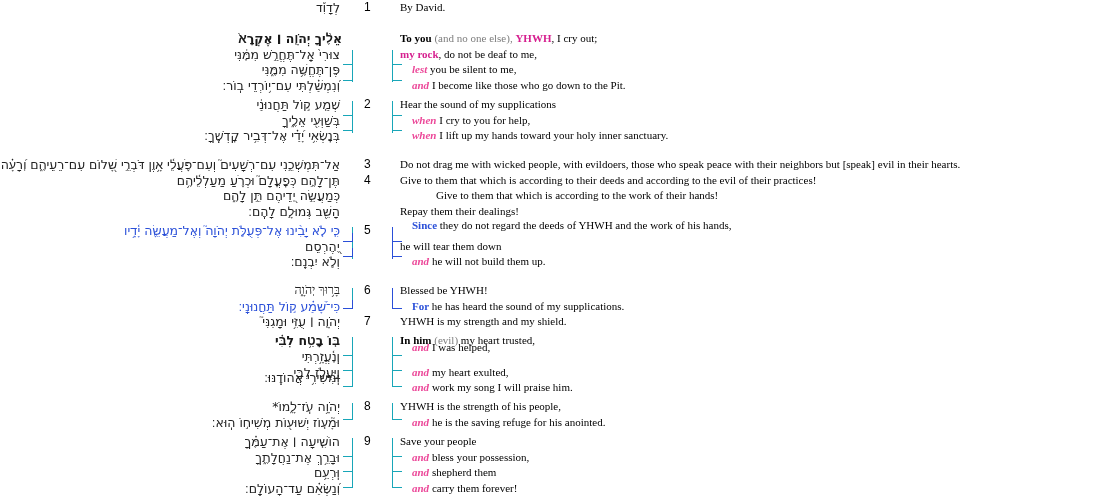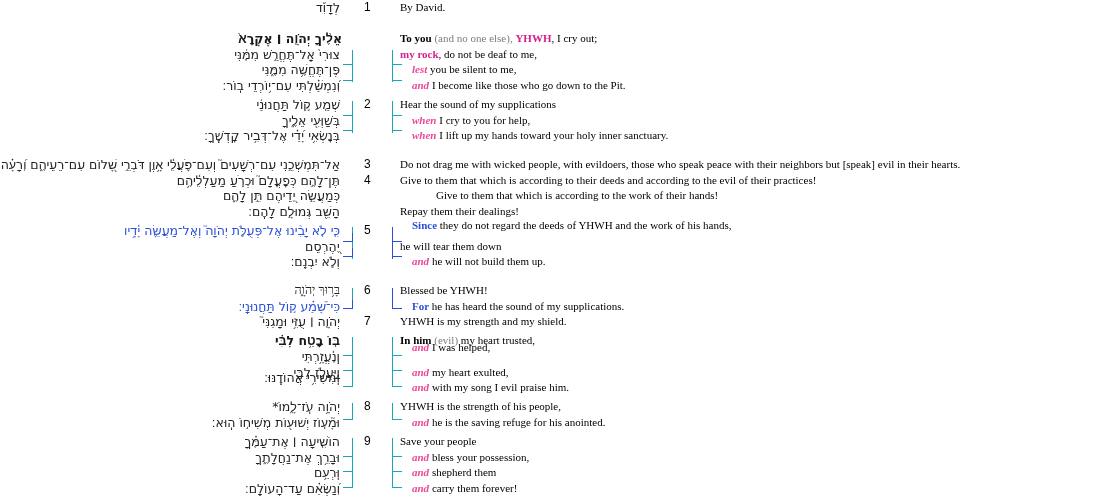--- a/index.html
+++ b/index.html
@@ -233,21 +233,21 @@
     <div class="line eng" style="top:203.8px;left:8px;"><span>Repay them their dealings!</span></div>
     <div class="line eng" style="top:218px;  left:20px;"><span class="c-blue" style="font-weight: bold;">Since</span><span> they do not regard the deeds of YHWH and the work of his hands,</span></div>
     <div class="line eng" style="top:238.6px;left:8px;"><span>he will tear them down</span></div>
     <div class="line eng" style="top:254.2px;left:20px;"><span class="c-teal" style="font-weight: bold;">and</span><span> he will not build them up.</span></div>
     <div class="line eng" style="top:283px;  left:8px;"><span>Blessed be YHWH!</span></div>
     <div class="line eng" style="top:298.6px;left:20px;"><span class="c-blue" style="font-weight: bold;">For</span><span> he has heard the sound of my supplications.</span></div>
     <div class="line eng" style="top:314.2px;left:8px;"><span>YHWH is my strength and my shield.</span></div>
     <div class="line eng" style="top:333.4px;left:8px;"><span style="font-weight: bold;">In him</span><span class="c-gray"> (evil)</span><span> my heart trusted,</span></div>
     <div class="line eng" style="top:340px;  left:20px;text-align:center;"><span class="c-teal" style="font-weight: bold;">and</span><span> I was helped,</span></div>
     <div class="line eng" style="top:364.6px;left:20px;"><span class="c-teal" style="font-weight: bold;">and</span><span> my heart exulted,</span></div>
-    <div class="line eng" style="top:380.2px;left:20px;"><span class="c-teal" style="font-weight: bold;">and</span><span> with my song I evil praise him.</span></div>
+    <div class="line eng" style="top:380.2px;left:20px;"><span class="c-teal" style="font-weight: bold;">and</span><span> work my song I will praise him.</span></div>
     <div class="line eng" style="top:399.4px;left:8px;"><span>YHWH is the strength of his people,</span></div>
     <div class="line eng" style="top:415px;  left:20px;"><span class="c-teal" style="font-weight: bold;">and</span><span> he is the saving refuge for his anointed.</span></div>
     <div class="line eng" style="top:434.2px;left:8px;"><span>Save your people</span></div>
     <div class="line eng" style="top:449.8px;left:20px;"><span class="c-teal" style="font-weight: bold;">and</span><span> bless your possession,</span></div>
     <div class="line eng" style="top:465.4px;left:20px;"><span class="c-teal" style="font-weight: bold;">and</span><span> shepherd them</span></div>
     <div class="line eng" style="top:481px;  left:20px;"><span class="c-teal" style="font-weight: bold;">and</span><span> carry them forever!</span></div>
   </div>
 
 </div>
 

